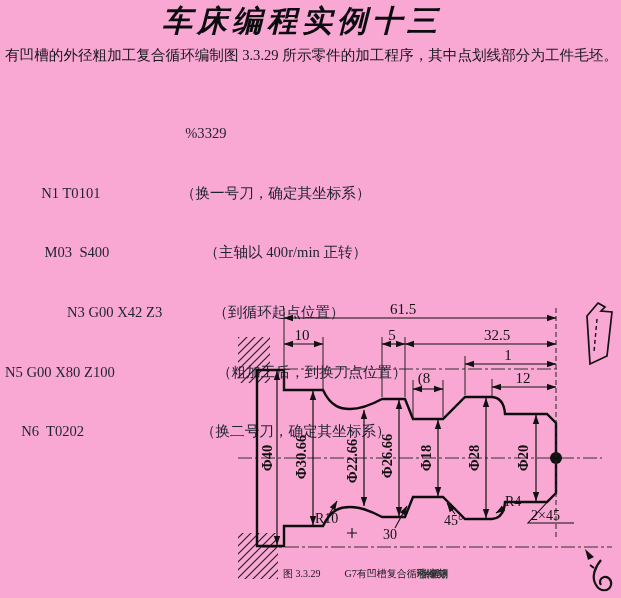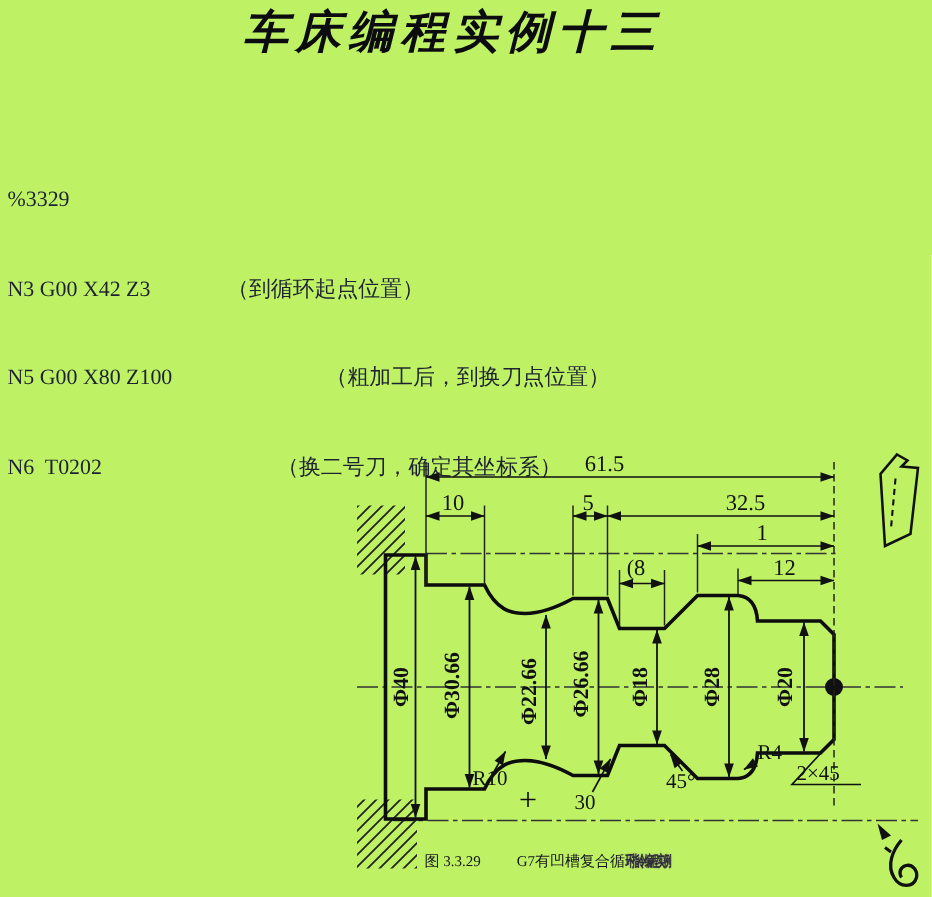--- a/index.html
+++ b/index.html
@@ -1,35 +1,35 @@
 <!DOCTYPE html>
 <html><head>
 <meta charset="utf-8">
 <style>
   html,body{margin:0;padding:0;}
   body{
     width:621px;height:598px;position:relative;background:#ffffff;
     font-family:"Liberation Serif","DejaVu Serif",serif;color:#181a24;
     overflow:hidden;
   }
-  .page{position:absolute;inset:0;background:#bef264;}
+  .page{position:absolute;inset:0;background:#f9a8d4;}
   .title{
     position:absolute;top:1px;left:0;width:604px;text-align:center;
     font-size:30px;font-weight:900;font-style:italic;letter-spacing:5px;
     color:#0c0c10;
   }
   .intro{
     position:absolute;top:45px;left:5px;width:613px;
     font-size:14.6px;line-height:21px;color:#16161c;
   }
   .program{
     position:absolute;top:84px;left:5px;
     font-size:14.6px;line-height:19.9px;white-space:pre;color:#1d2130;
   }
-  .pline{height:19.9px;}
+  .pline{height:19.9px;text-align:center;}
   .caption{
     position:absolute;left:283px;top:567px;font-size:10px;color:#15151c;
     white-space:nowrap;
   }
   .caption .cap-gap{display:inline-block;width:24px;}
   .garbled{
     display:inline-block;transform:scaleX(0.5);transform-origin:0 60%;
     font-weight:bold;letter-spacing:-1.5px;color:#2b2b33;
     text-shadow:0 0 1.3px #666,0.5px 0 0 #777;white-space:nowrap;
   }
@@ -39,23 +39,26 @@
   .dialab{font-size:14.5px;font-weight:600;}
   .anno{font-size:14px;}
 </style>
 </head>
 <body>
 
 <div class="page">
 
   <div class="title">车床编程实例十三</div>
 
+  <div class="intro">有凹槽的外径粗加工复合循环编制图 3.3.29 所示零件的加工程序，其中点划线部分为工件毛坯。</div>
 
   <div class="program">
     <div class="pline">%3329</div>
+    <div class="pline">N1 T0101                      （换一号刀，确定其坐标系）</div>
+    <div class="pline">M03  S400                          （主轴以 400r/min 正转）</div>
     <div class="pline">N3 G00 X42 Z3              （到循环起点位置）</div>
     <div class="pline">N5 G00 X80 Z100                            （粗加工后，到换刀点位置）</div>
     <div class="pline">N6  T0202                                （换二号刀，确定其坐标系）</div>
     
     
     
     
     
     
     

